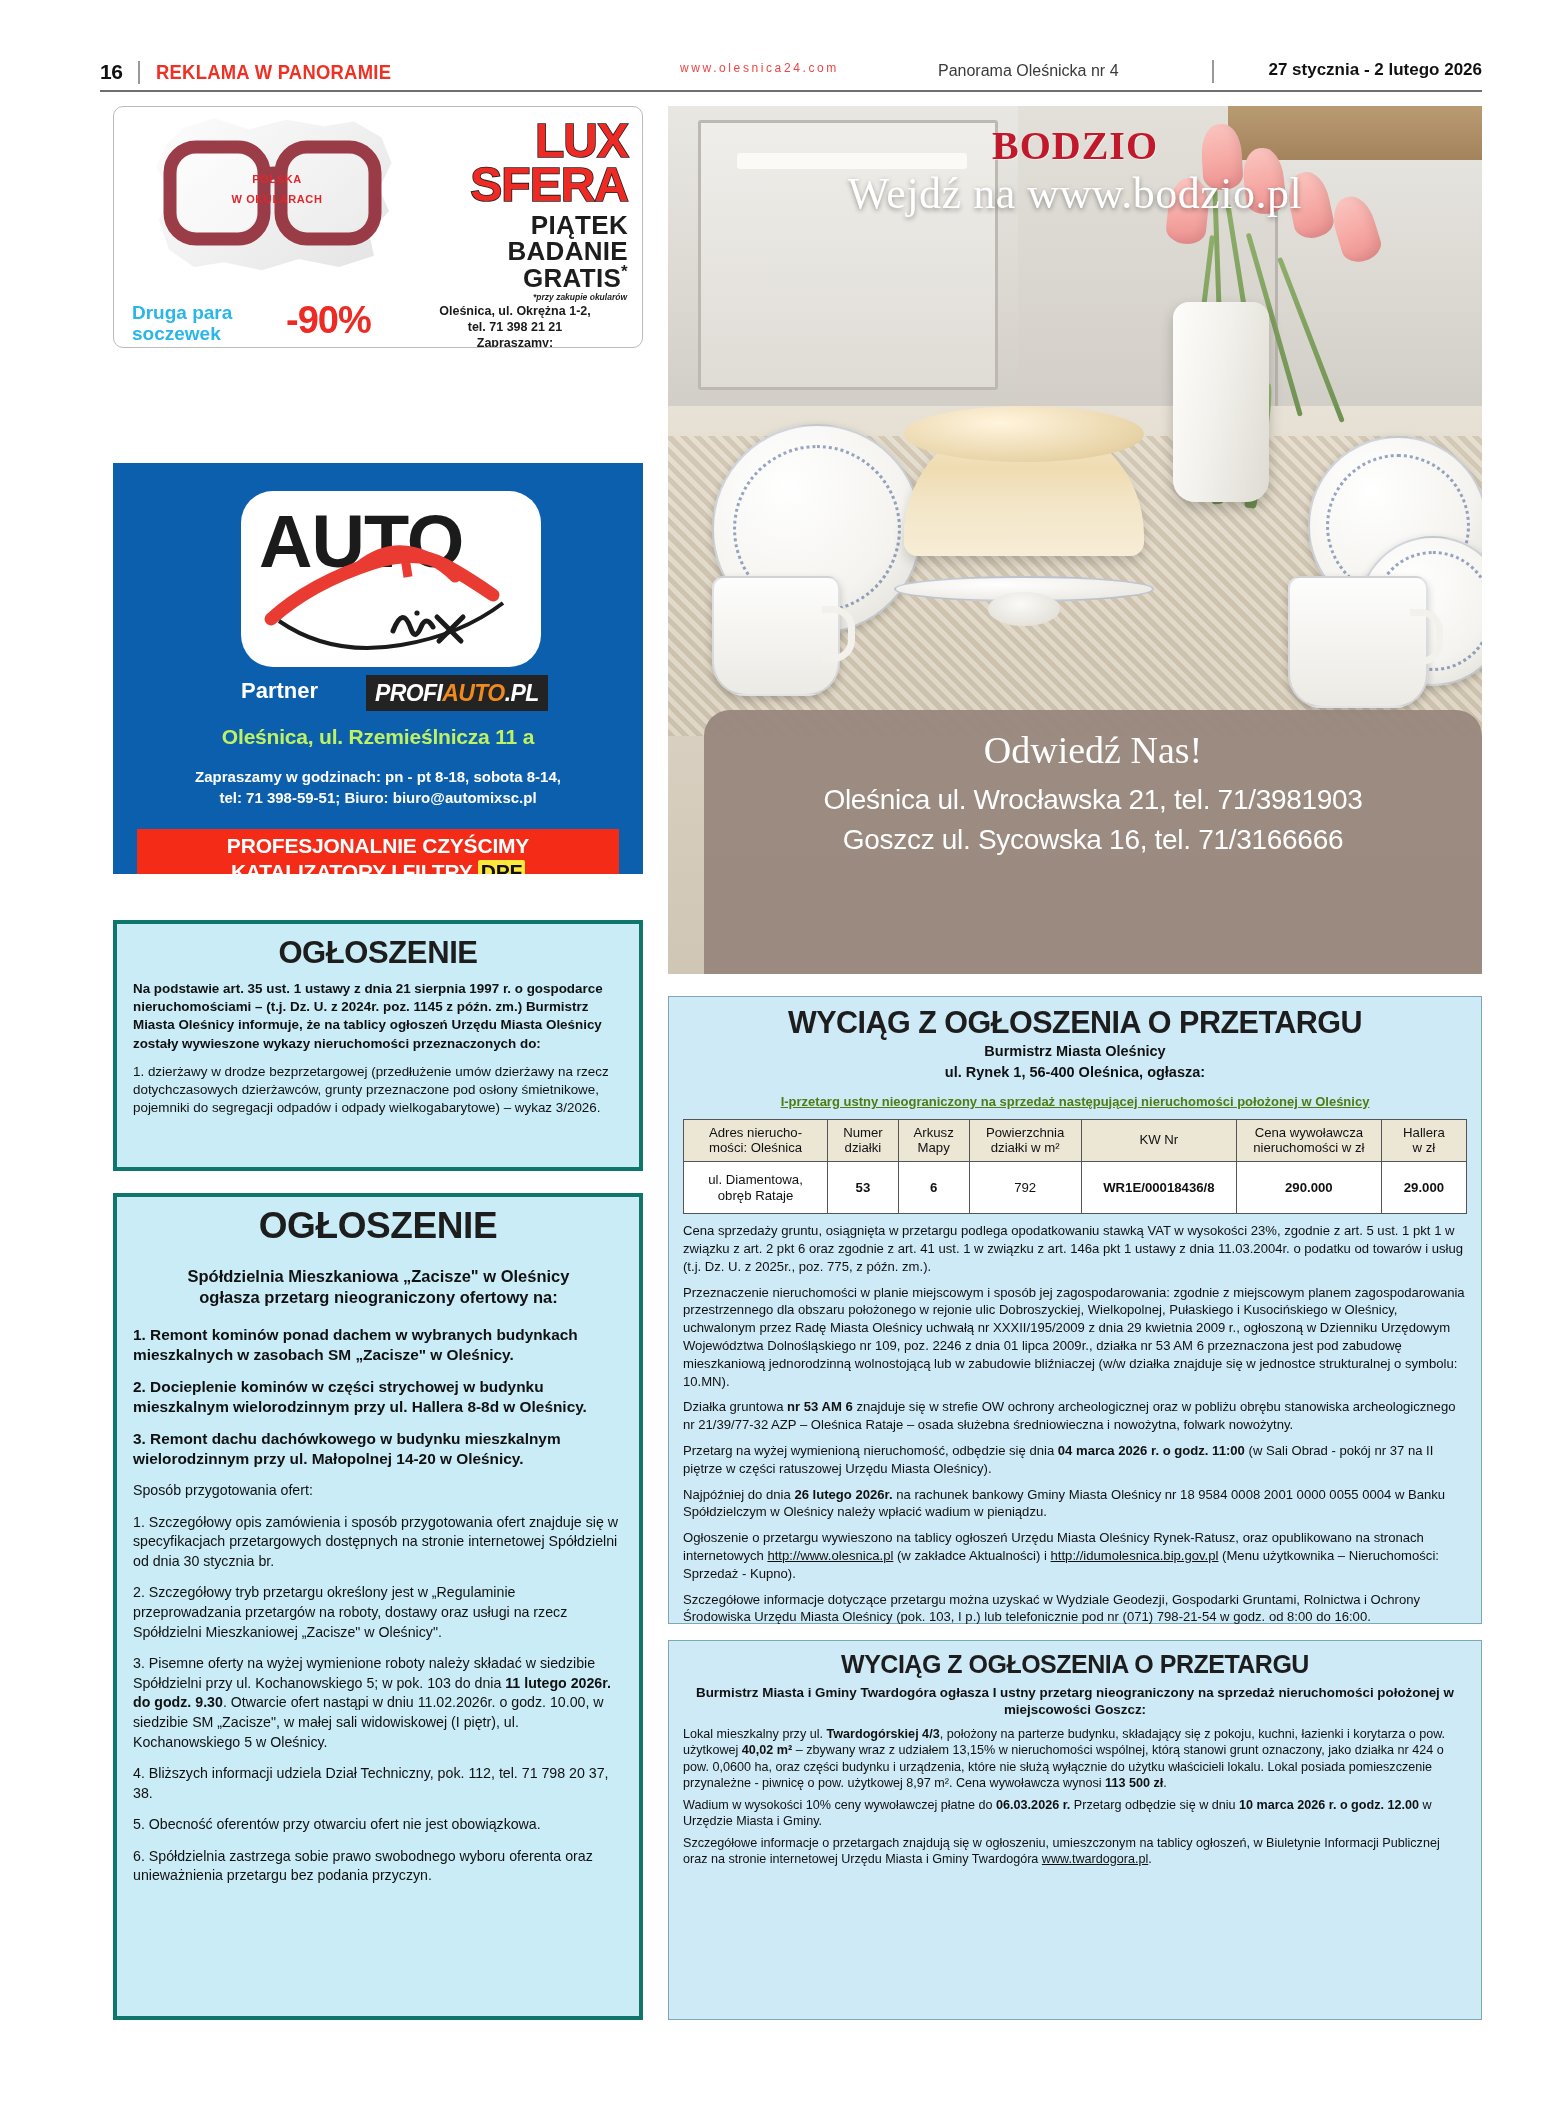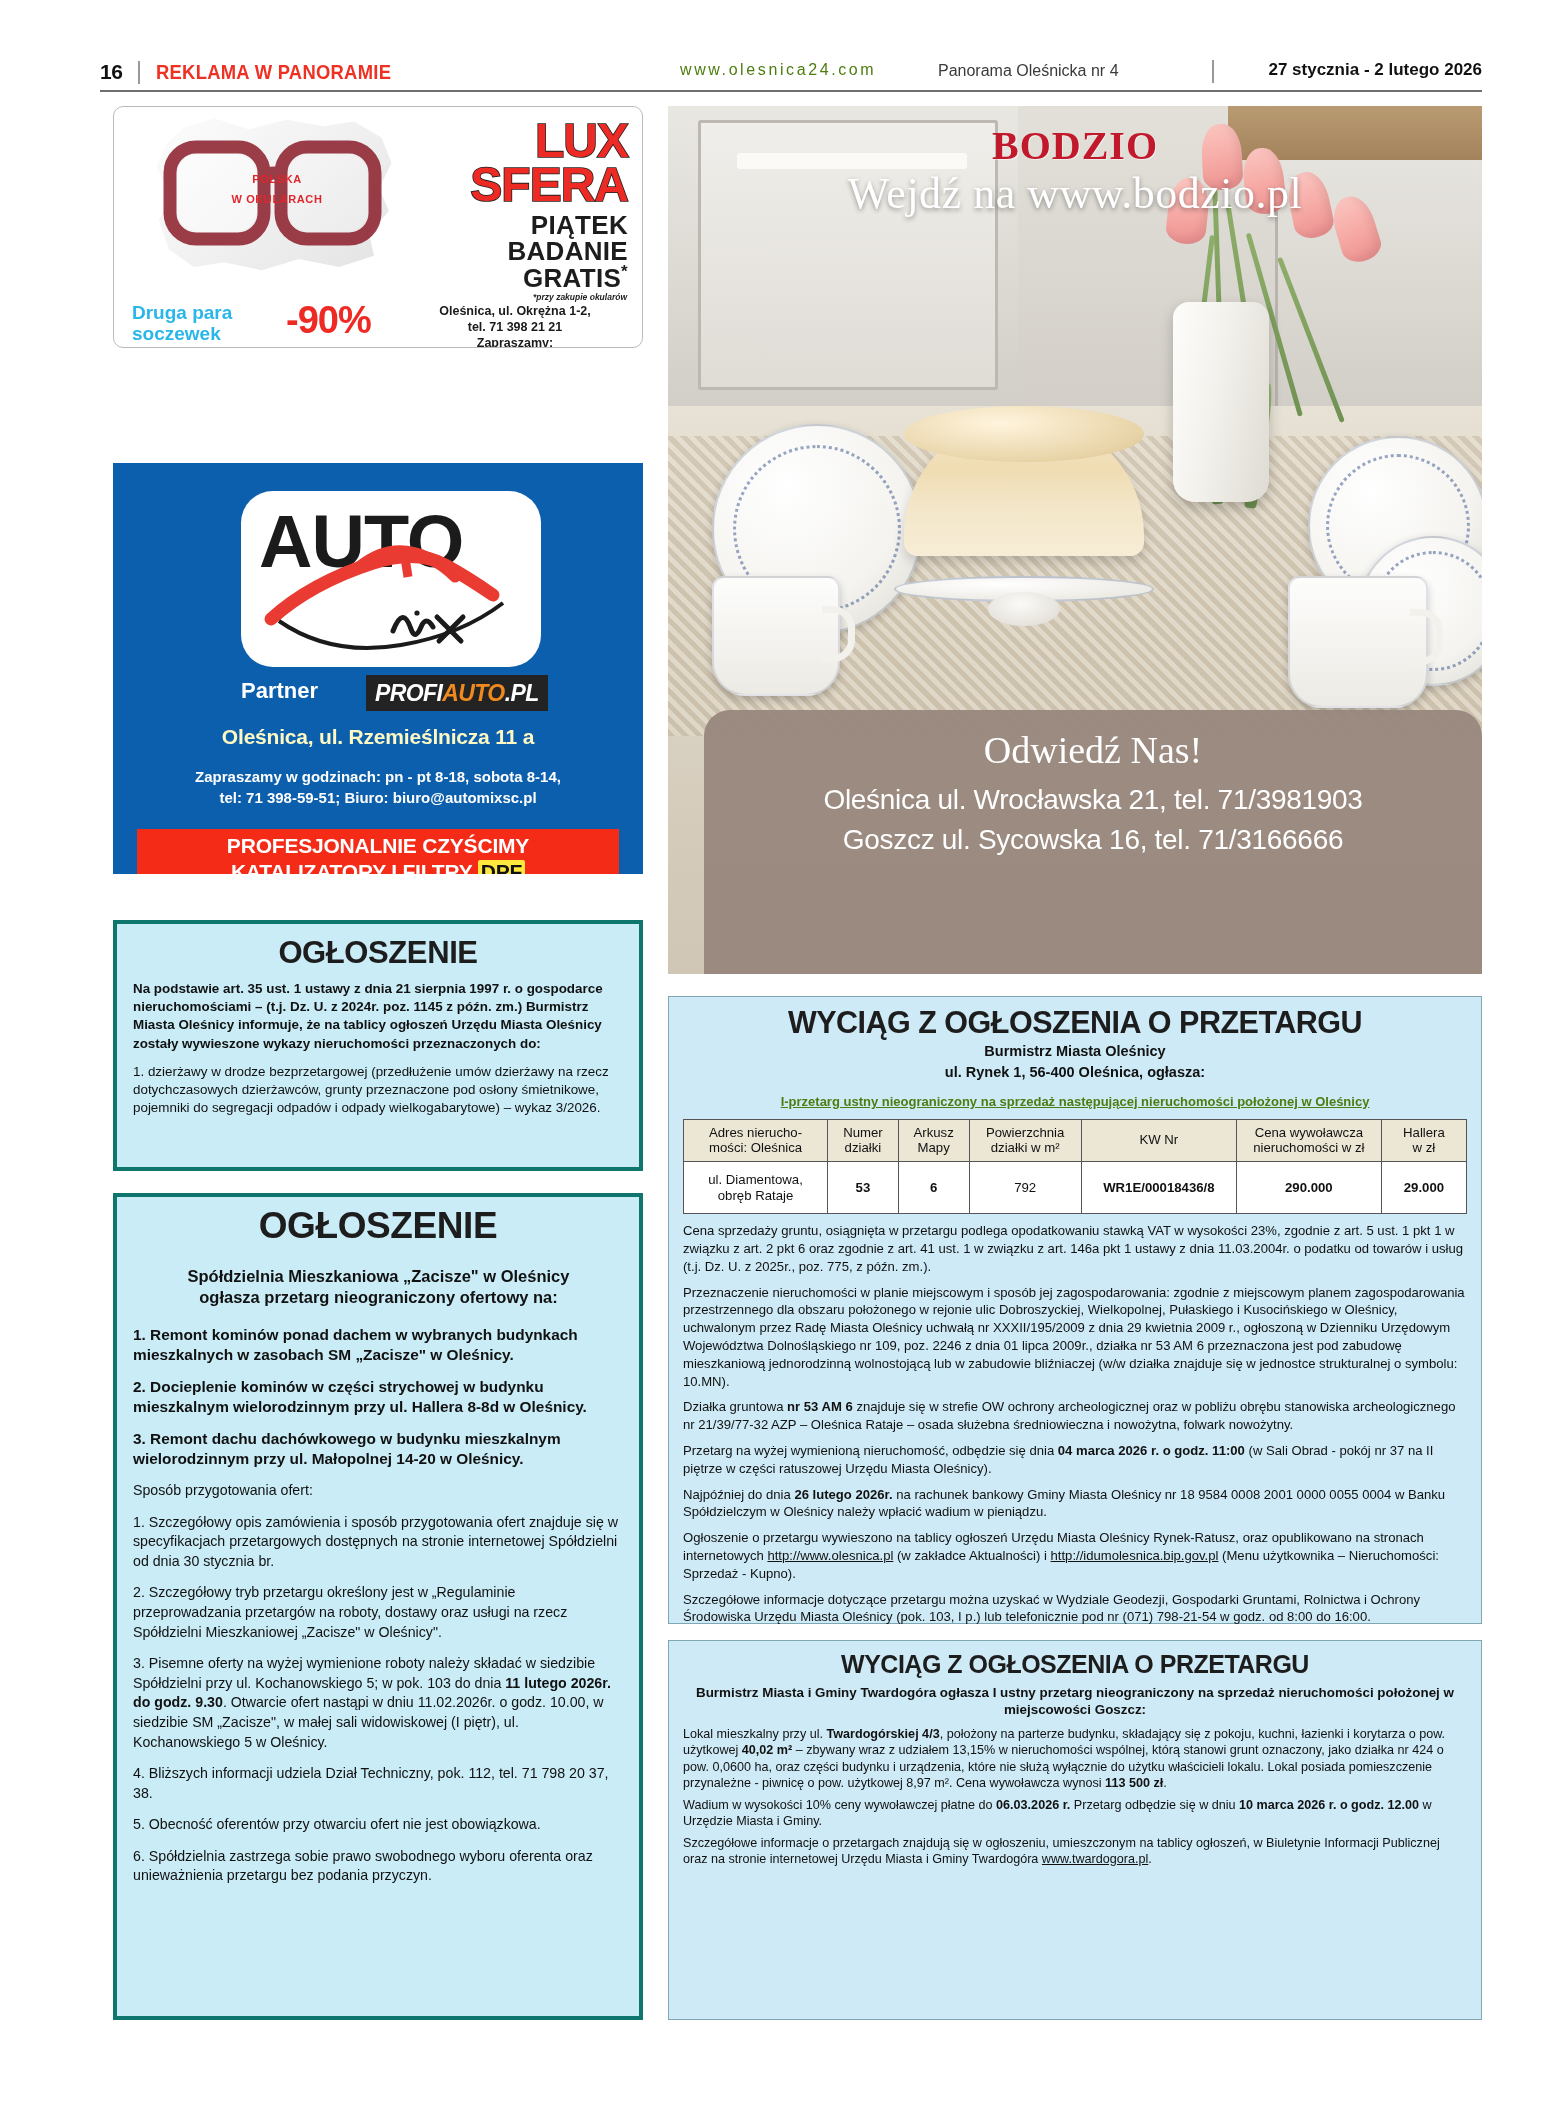--- a/index.html
+++ b/index.html
@@ -18,21 +18,21 @@
     position: absolute; left: 100px; top: 55px; width: 1382px; height: 34px;
     display: flex; align-items: center;
   }
   .mast-page { font-size: 21px; font-weight: bold; color:#111; letter-spacing:-0.5px; }
   .mast-sep { width:2px; height:23px; background:#999; margin:0 16px; }
   .mast-section {
     font-size: 20px; font-weight: bold; color:#ef3124;
     letter-spacing: 0.3px; font-family:"Liberation Sans", sans-serif;
     transform: scaleX(0.92); transform-origin: left center;
   }
-  .mast-www { position:absolute; left:580px; top:6px; font-size:16px; color:#4d7c0f; letter-spacing:2.6px; }
+  .mast-www { position:absolute; left:580px; top:6px; font-size:12px; color:#ef4444; letter-spacing:2.6px; }
   .mast-title { position:absolute; left:838px; top:7px; font-size:16px; color:#3a3a3a; }
   .mast-sep2 { position:absolute; left:1112px; top:5px; width:2px; height:23px; background:#999; }
   .mast-date { position:absolute; right:0px; top:5px; font-size:17px; font-weight:bold; color:#111; }
   .mast-rule {
     position:absolute; left:100px; top:90px; width:1382px; height:2px; background:#6f6f6f;
   }
 
   
   .lux-ad {
     position:absolute; left:113px; top:106px; width:530px; height:242px;
@@ -112,21 +112,21 @@
   }
   .profi-box {
     position:absolute; left:253px; top:212px; background:#232323;
     padding:5px 9px 4px 9px; font-size:23px; font-weight:bold; font-style:italic;
     letter-spacing:-0.6px;
   }
   .profi-box .w { color:#fff; }
   .profi-box .o { color:#f08a1e; }
   .auto-street {
     position:absolute; left:0; top:262px; width:530px; text-align:center;
-    font-size:21px; font-weight:bold; color:#fef9c3; letter-spacing:-0.2px;
+    font-size:21px; font-weight:bold; color:#bef264; letter-spacing:-0.2px;
   }
   .auto-hours {
     position:absolute; left:0; top:303px; width:530px; text-align:center;
     font-size:15px; font-weight:bold; color:#fff; line-height:1.42;
   }
   .dpf-bar {
     position:absolute; left:24px; top:366px; width:482px; height:62px;
     background:#f32b17; text-align:center; padding-top:4px;
   }
   .dpf-bar .l {

